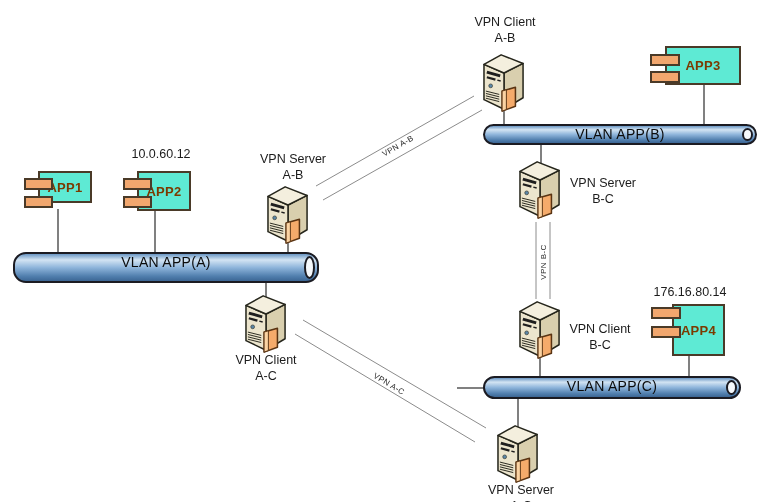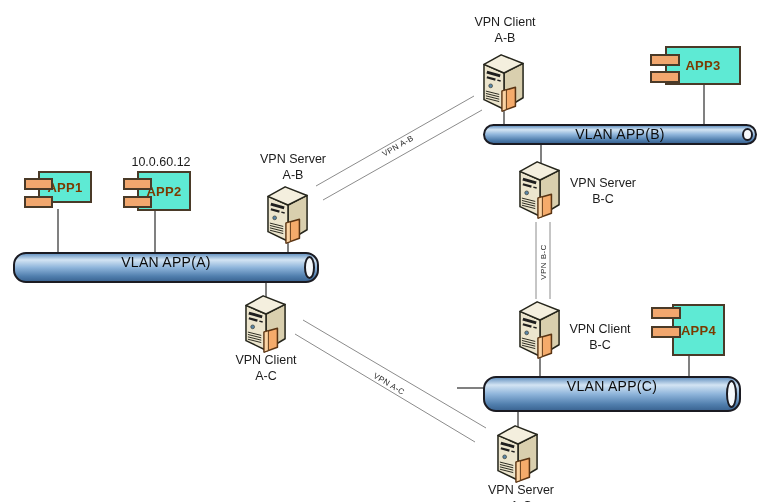--- a/index.html
+++ b/index.html
@@ -106,44 +106,45 @@
   </svg>
 
   <div class="pipe" style="left:13px; top:252px; width:306px; height:31px;">
     <span class="pipe-label">VLAN APP(A)</span>
     <span class="pipe-cap"></span>
   </div>
   <div class="pipe" style="left:483px; top:124px; width:274px; height:21px;">
     <span class="pipe-label">VLAN APP(B)</span>
     <span class="pipe-cap"></span>
   </div>
-  <div class="pipe" style="left:483px; top:376px; width:258px; height:36px;">
+  <div class="pipe" style="left:483px; top:376px; width:258px; height:23px;">
     <span class="pipe-label">VLAN APP(C)</span>
     <span class="pipe-cap"></span>
   </div>
 
   <div class="component" style="left:24px; top:171px;">
     <div class="comp-main" style="left:14px; top:0; width:54px; height:32px;">APP1</div>
     <div class="comp-tab" style="left:0; top:7px;"></div>
     <div class="comp-tab" style="left:0; top:25px;"></div>
   </div>
 
-  <div class="ip-label" style="left:101px; top:147px;margin-top:8px;">10.0.60.12</div>
+  <div class="ip-label" style="left:101px; top:147px;">10.0.60.12</div>
   <div class="component" style="left:123px; top:171px;">
     <div class="comp-main" style="left:14px; top:0; width:54px; height:40px;">APP2</div>
     <div class="comp-tab" style="left:0; top:7px;"></div>
     <div class="comp-tab" style="left:0; top:25px;"></div>
   </div>
 
   <div class="component" style="left:650px; top:46px;">
     <div class="comp-main" style="left:15px; top:0; width:76px; height:39px;">APP3</div>
     <div class="comp-tab" style="left:0; top:8px;  width:30px;"></div>
     <div class="comp-tab" style="left:0; top:25px; width:30px;"></div>
   </div>
 
+  <div class="ip-label" style="left:630px; top:285px;">176.16.80.14</div>
   <div class="component" style="left:651px; top:304px;">
     <div class="comp-main" style="left:21px; top:0; width:53px; height:52px;">APP4</div>
     <div class="comp-tab" style="left:0; top:3px;  width:30px;"></div>
     <div class="comp-tab" style="left:0; top:22px; width:30px;"></div>
   </div>
 
   <div class="node-icon" style="left:480px; top:52px;">
     <svg width="48" height="61" viewBox="0 0 50 64">
         <use href="#sym-server"></use>
       </svg>

